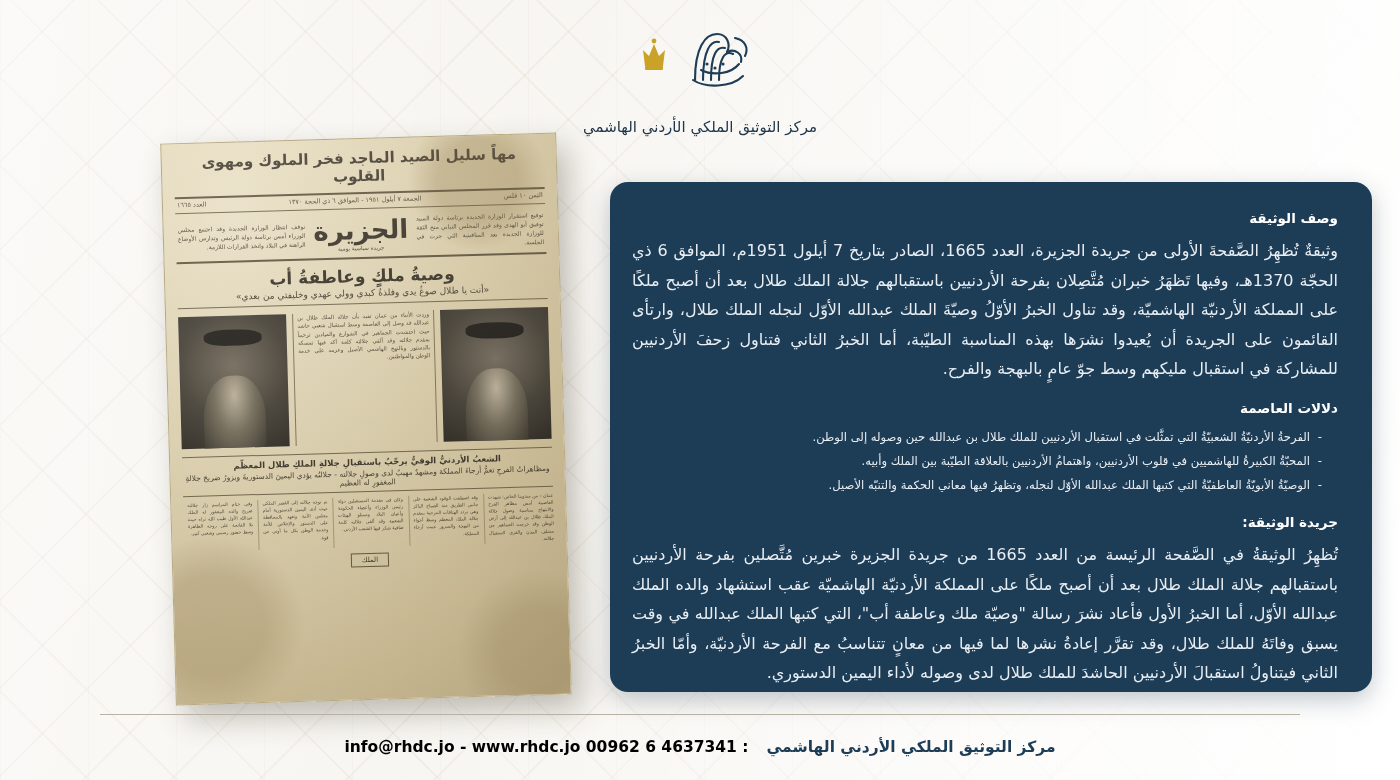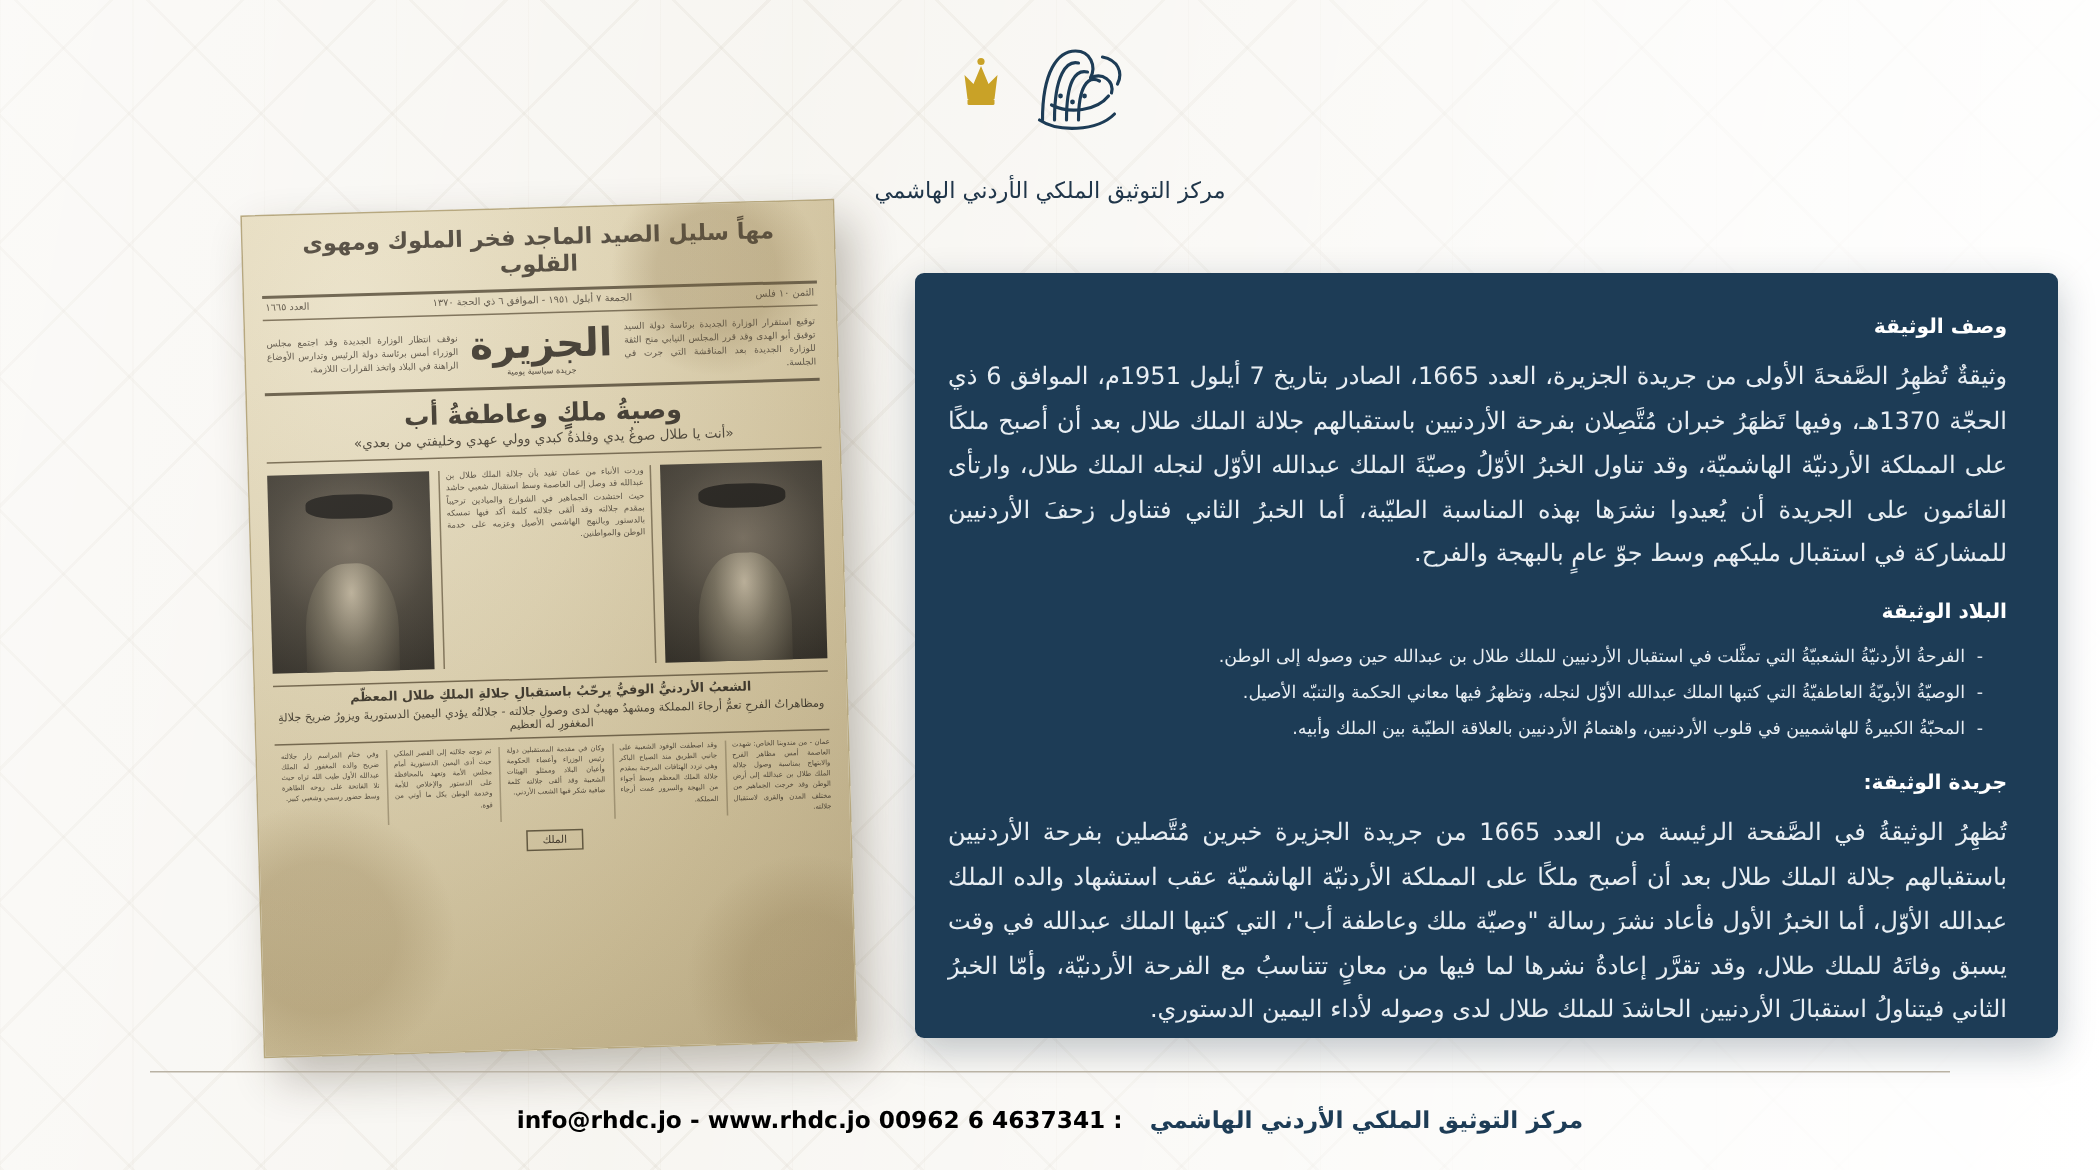--- a/index.html
+++ b/index.html
@@ -263,21 +263,21 @@
   }
 
   
   .panel {
     position: absolute;
     left: 610px;
     top: 182px;
     width: 762px;
     height: 510px;
     background: #1d3c56;
-    border-radius: 6px;
+    border-radius: 18px;
     box-shadow: 0 8px 24px rgba(20,40,60,0.25);
     color: #ffffff;
     box-sizing: border-box;
     padding: 28px 34px 24px 22px;
     direction: rtl;
     text-align: right;
   }
   .panel h3 {
     margin: 0 0 10px 0;
     font-size: 13.5px;
@@ -438,25 +438,25 @@
   </div>
 
   <div class="panel">
 
     <div class="section">
       <h3>وصف الوثيقة</h3>
       <p>وثيقةٌ تُظهِرُ الصَّفحةَ الأولى من جريدة الجزيرة، العدد 1665، الصادر بتاريخ 7 أيلول 1951م، الموافق 6 ذي الحجّة 1370هـ، وفيها تَظهَرُ خبران مُتَّصِلان بفرحة الأردنيين باستقبالهم جلالة الملك طلال بعد أن أصبح ملكًا على المملكة الأردنيّة الهاشميّة، وقد تناول الخبرُ الأوّلُ وصيّةَ الملك عبدالله الأوّل لنجله الملك طلال، وارتأى القائمون على الجريدة أن يُعيدوا نشرَها بهذه المناسبة الطيّبة، أما الخبرُ الثاني فتناول زحفَ الأردنيين للمشاركة في استقبال مليكهم وسط جوّ عامٍ بالبهجة والفرح.</p>
     </div>
 
     <div class="section">
-      <h3>البلاد الوثيقة</h3>
+      <h3>دلالات العاصمة</h3>
       <ul>
         <li>الفرحةُ الأردنيّةُ الشعبيّةُ التي تمثَّلت في استقبال الأردنيين للملك طلال بن عبدالله حين وصوله إلى الوطن.</li>
+        <li>المحبّةُ الكبيرةُ للهاشميين في قلوب الأردنيين، واهتمامُ الأردنيين بالعلاقة الطيّبة بين الملك وأبيه.</li>
         <li>الوصيّةُ الأبويّةُ العاطفيّةُ التي كتبها الملك عبدالله الأوّل لنجله، وتظهرُ فيها معاني الحكمة والتنبّه الأصيل.</li>
-        <li>المحبّةُ الكبيرةُ للهاشميين في قلوب الأردنيين، واهتمامُ الأردنيين بالعلاقة الطيّبة بين الملك وأبيه.</li>
       </ul>
     </div>
 
     <div class="section">
       <h3>جريدة الوثيقة:</h3>
       <p>تُظهِرُ الوثيقةُ في الصَّفحة الرئيسة من العدد 1665 من جريدة الجزيرة خبرين مُتَّصلين بفرحة الأردنيين باستقبالهم جلالة الملك طلال بعد أن أصبح ملكًا على المملكة الأردنيّة الهاشميّة عقب استشهاد والده الملك عبدالله الأوّل، أما الخبرُ الأول فأعاد نشرَ رسالة "وصيّة ملك وعاطفة أب"، التي كتبها الملك عبدالله في وقت يسبق وفاتَهُ للملك طلال، وقد تقرَّر إعادةُ نشرها لما فيها من معانٍ تتناسبُ مع الفرحة الأردنيّة، وأمّا الخبرُ الثاني فيتناولُ استقبالَ الأردنيين الحاشدَ للملك طلال لدى وصوله لأداء اليمين الدستوري.</p>
     </div>
 
   </div>
 

